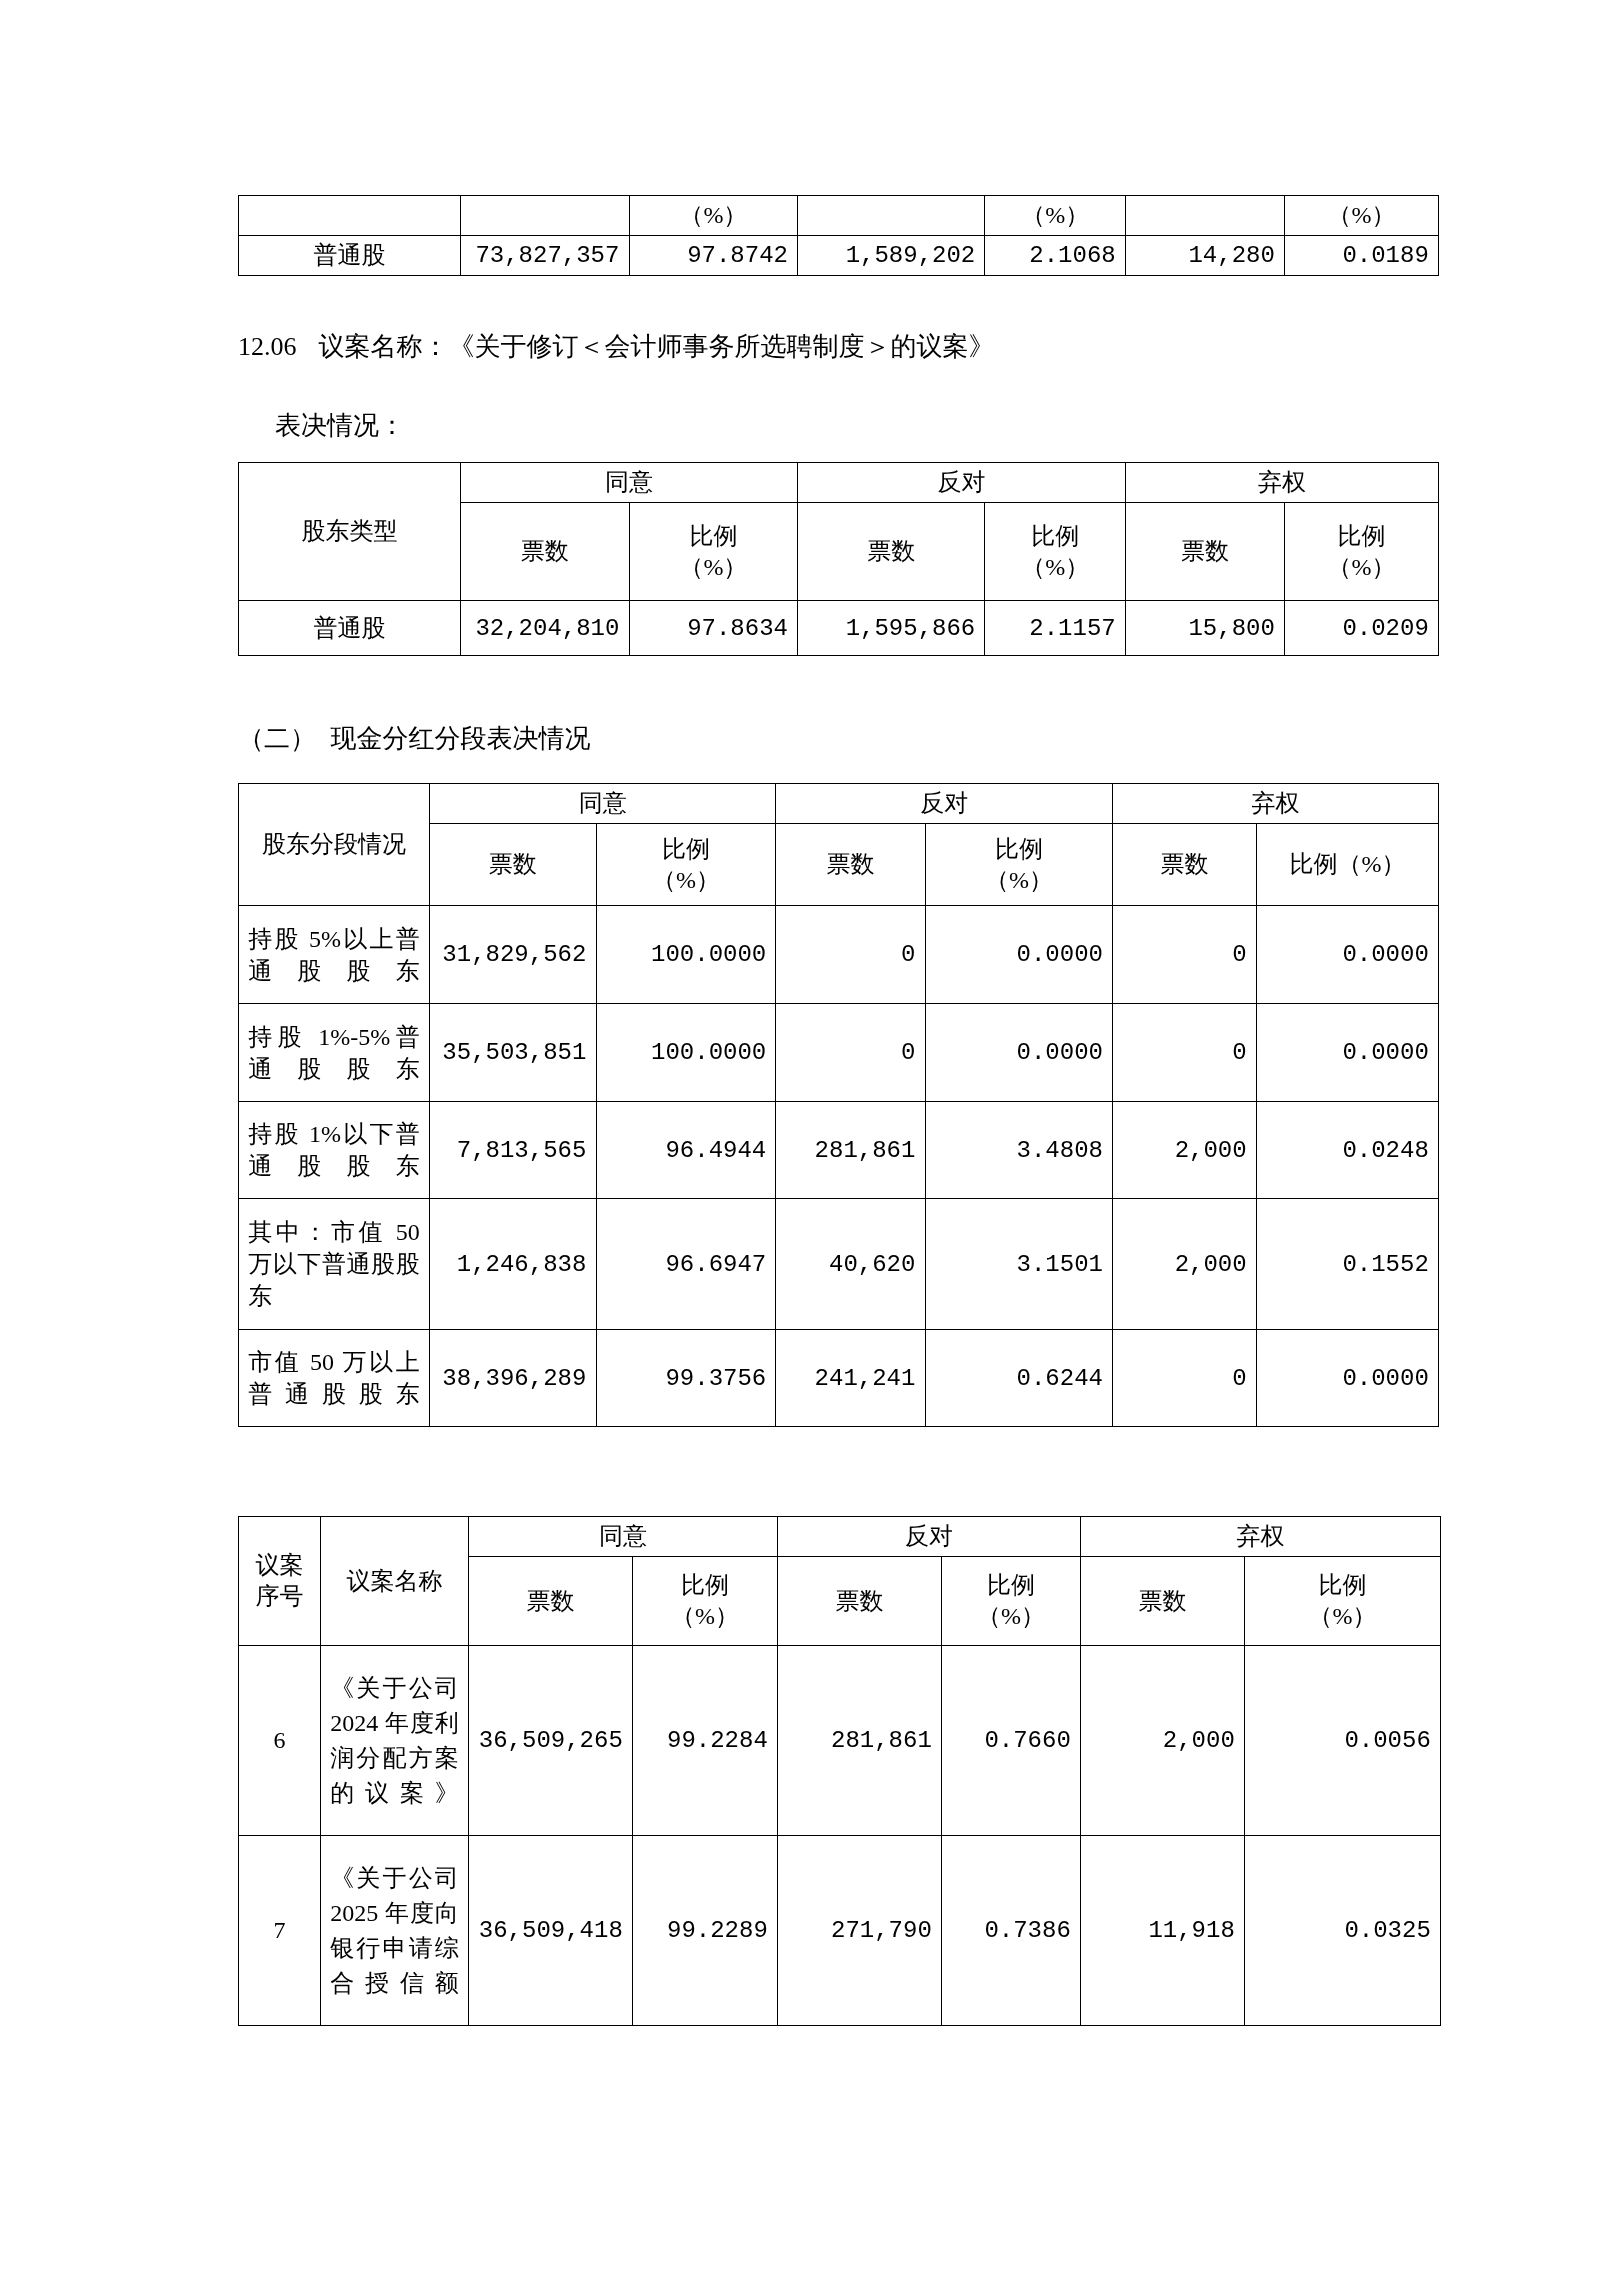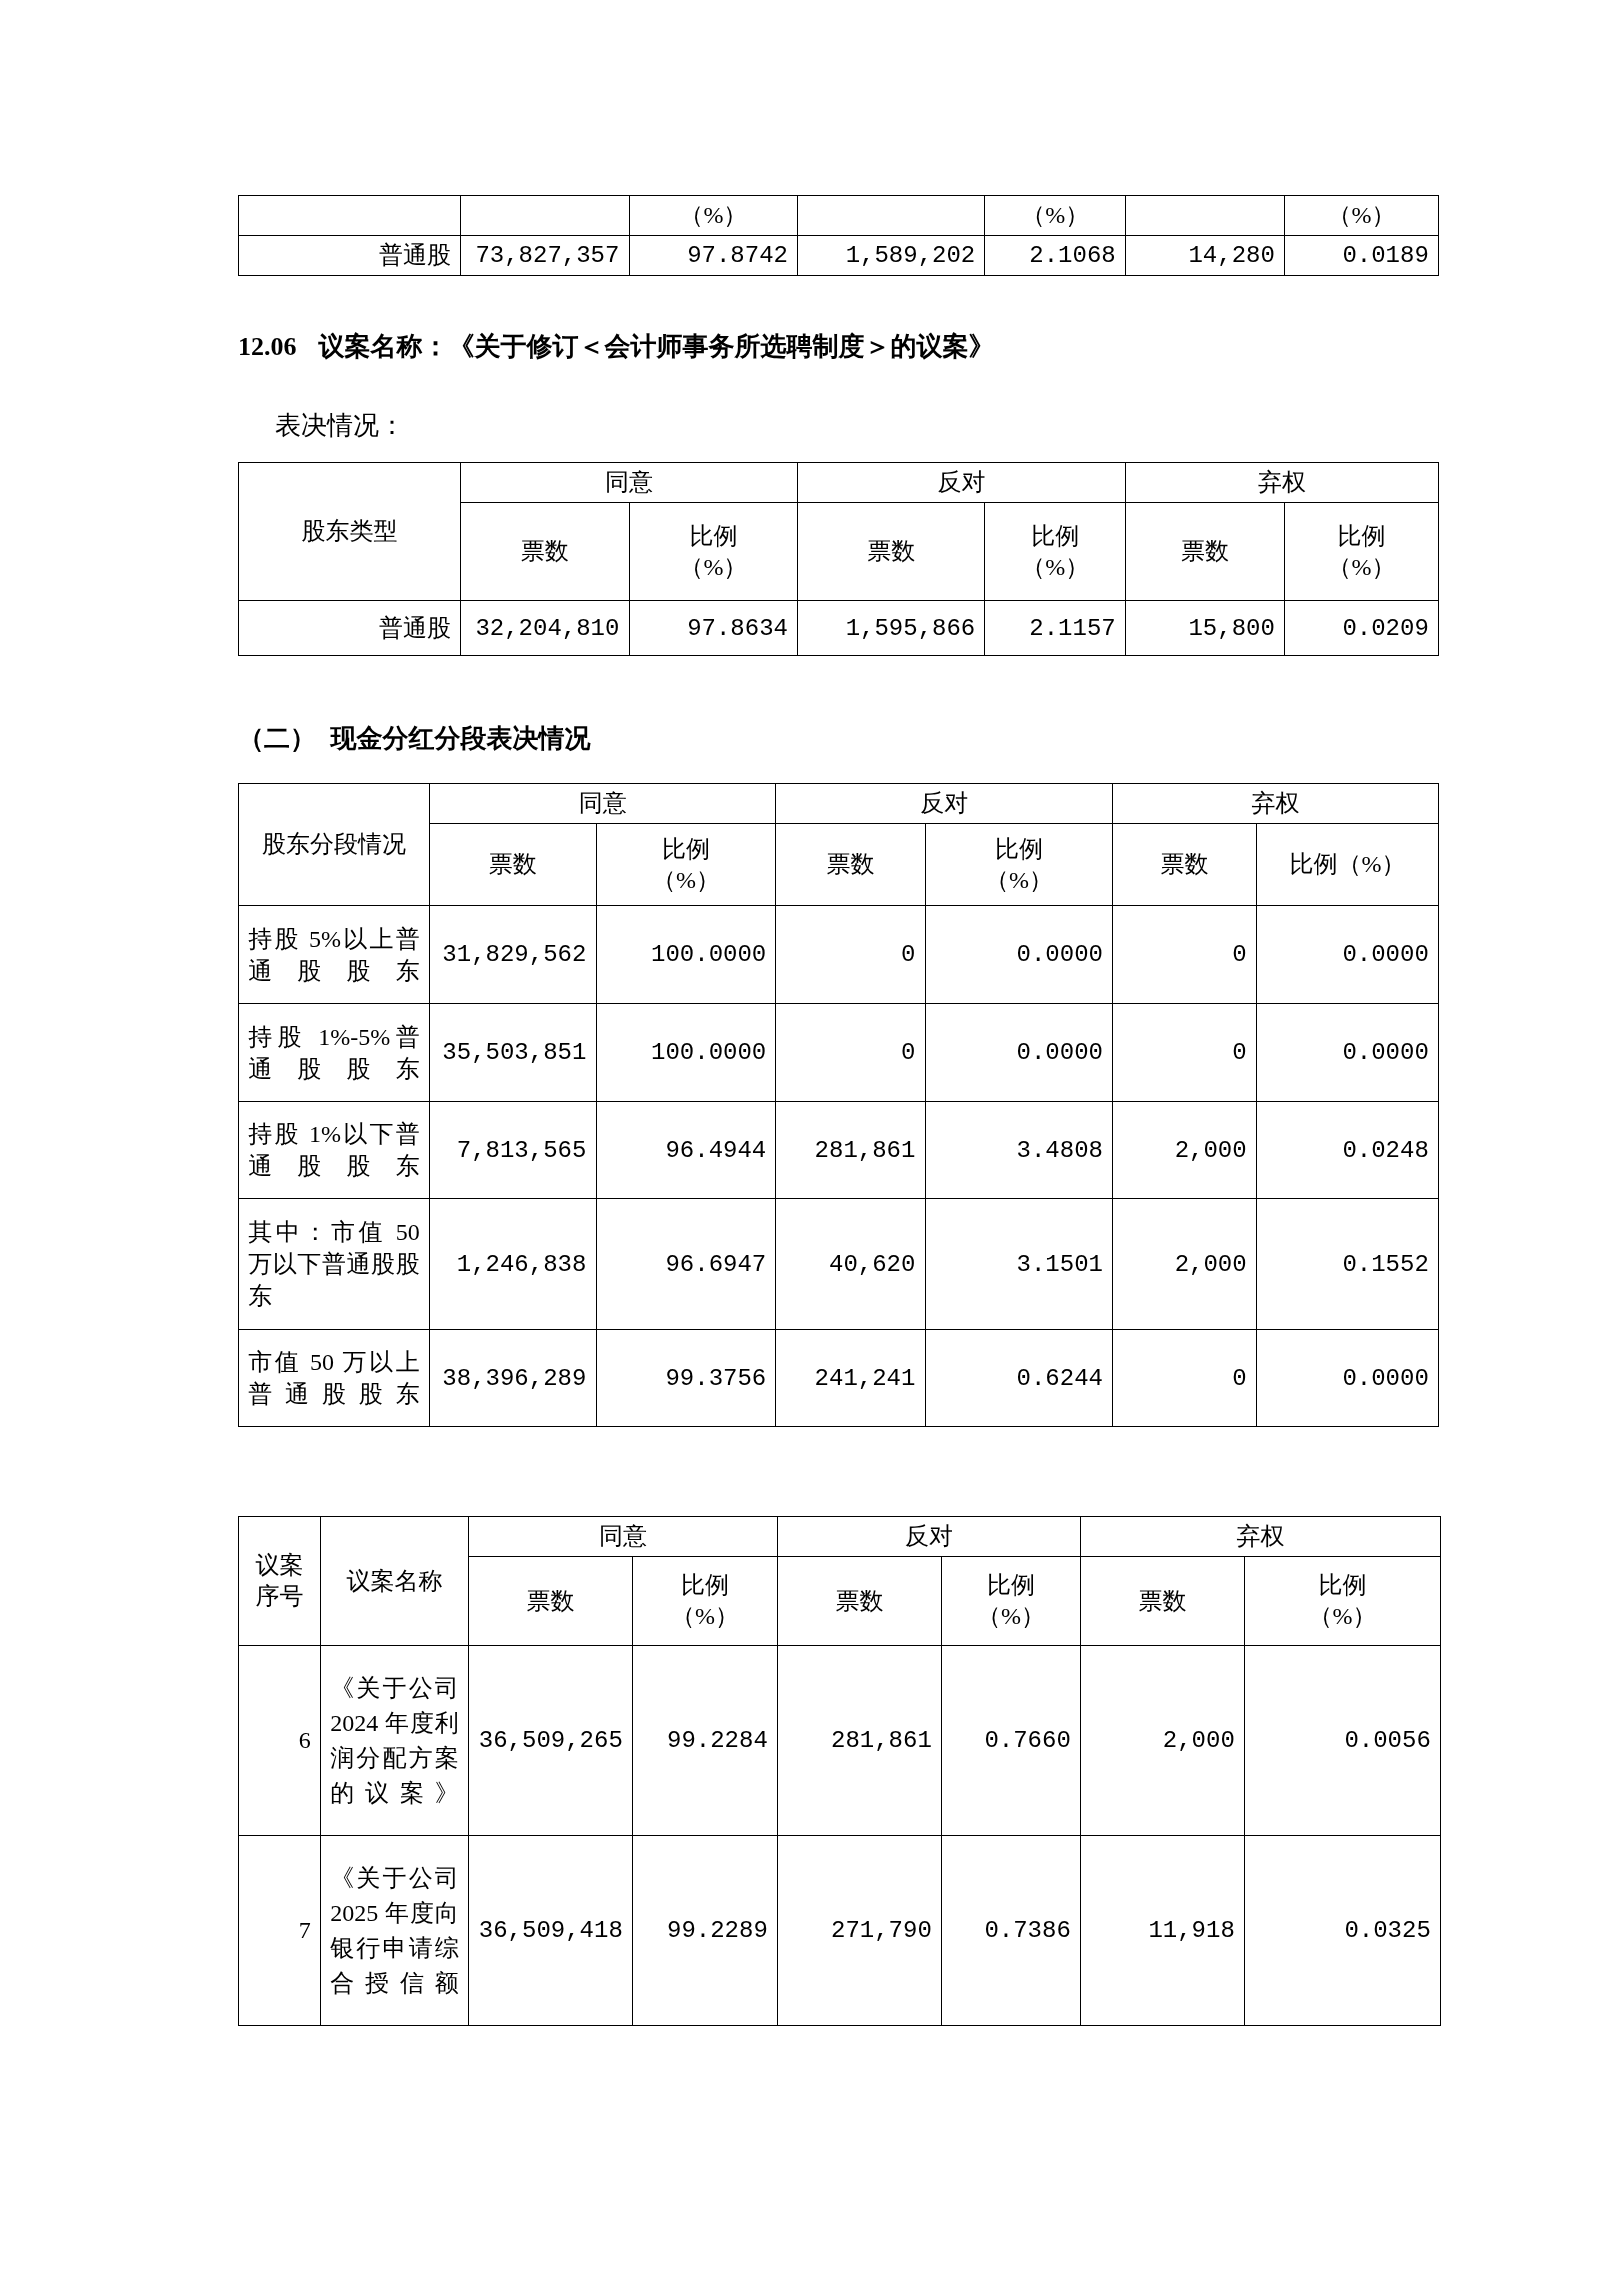--- a/index.html
+++ b/index.html
@@ -42,34 +42,34 @@
   table.vote td,
   table.vote th {
     border: 1.3px solid #000000;
     padding: 3.9px 9.2px;
     font-weight: normal;
     vertical-align: middle;
     box-sizing: border-box;
   }
   .c { text-align: center; }
   .r { text-align: right; }
-  .l { text-align: right; }
+  .l { text-align: center; }
   .nowrapcell { white-space: nowrap; font-family: Liberation Mono, monospace; }
 
   
   .para {
     font-size: 26px;
     line-height: 1.55;
     margin: 0;
     white-space: nowrap;
   }
   .spacer-sm { height: 19.6px; }
   .spacer-lg { height: 51px; }
   .spacer-xl { height: 63px; }
-  .indent-1 { padding-left: 0px; font-weight: bold; }
+  .indent-1 { padding-left: 0px; }
   .indent-2 { padding-left: 37px; }
   .gapafter { display: inline-block; width: 22px; }
   .gapafter-sm { display: inline-block; width: 14.4px; }
 
   
   .segname {
     text-align: justify;
     text-align-last: justify;
     line-height: 1.34;
   }

